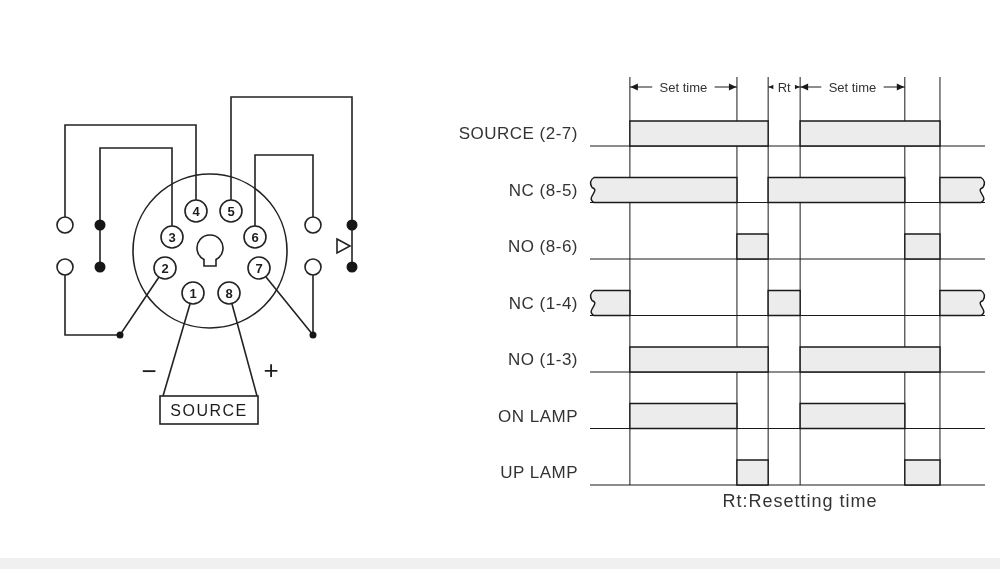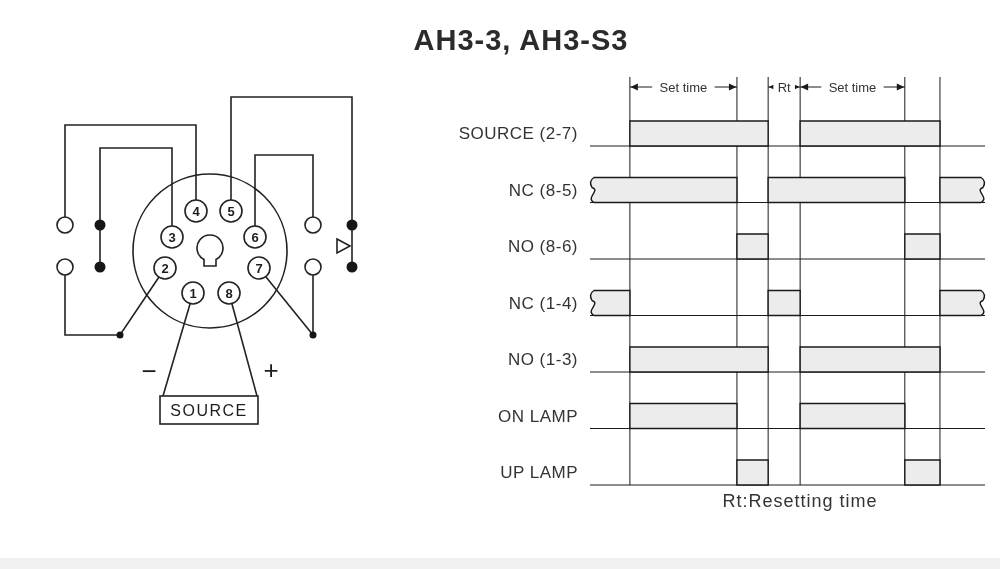--- a/index.html
+++ b/index.html
@@ -19,21 +19,20 @@
   .rowlabel{font-size:17px;letter-spacing:0.5px;}
   .annlabel{font-size:13px;fill:#1d1d1d;}
   .footnote{font-size:18px;letter-spacing:1px;fill:#222;}
   .bottom-strip{position:absolute;left:0;bottom:0;width:100%;height:11px;background:#f0f0f0;}
 </style>
 </head>
 <body>
 
 <div class="page">
 
-  <div class="title">AH3-3, AH3-S3</div>
 
   <svg width="440" height="470" viewBox="0 0 440 470" style="left:0;top:0;">
 
     <g>
 
       <path class="wire" d="M 196 200 V 125 H 65 V 217"></path>
 
       <path class="wire" d="M 172 226 V 148 H 100 V 220"></path>
 
       <path class="wire" d="M 100 225 V 267"></path>

